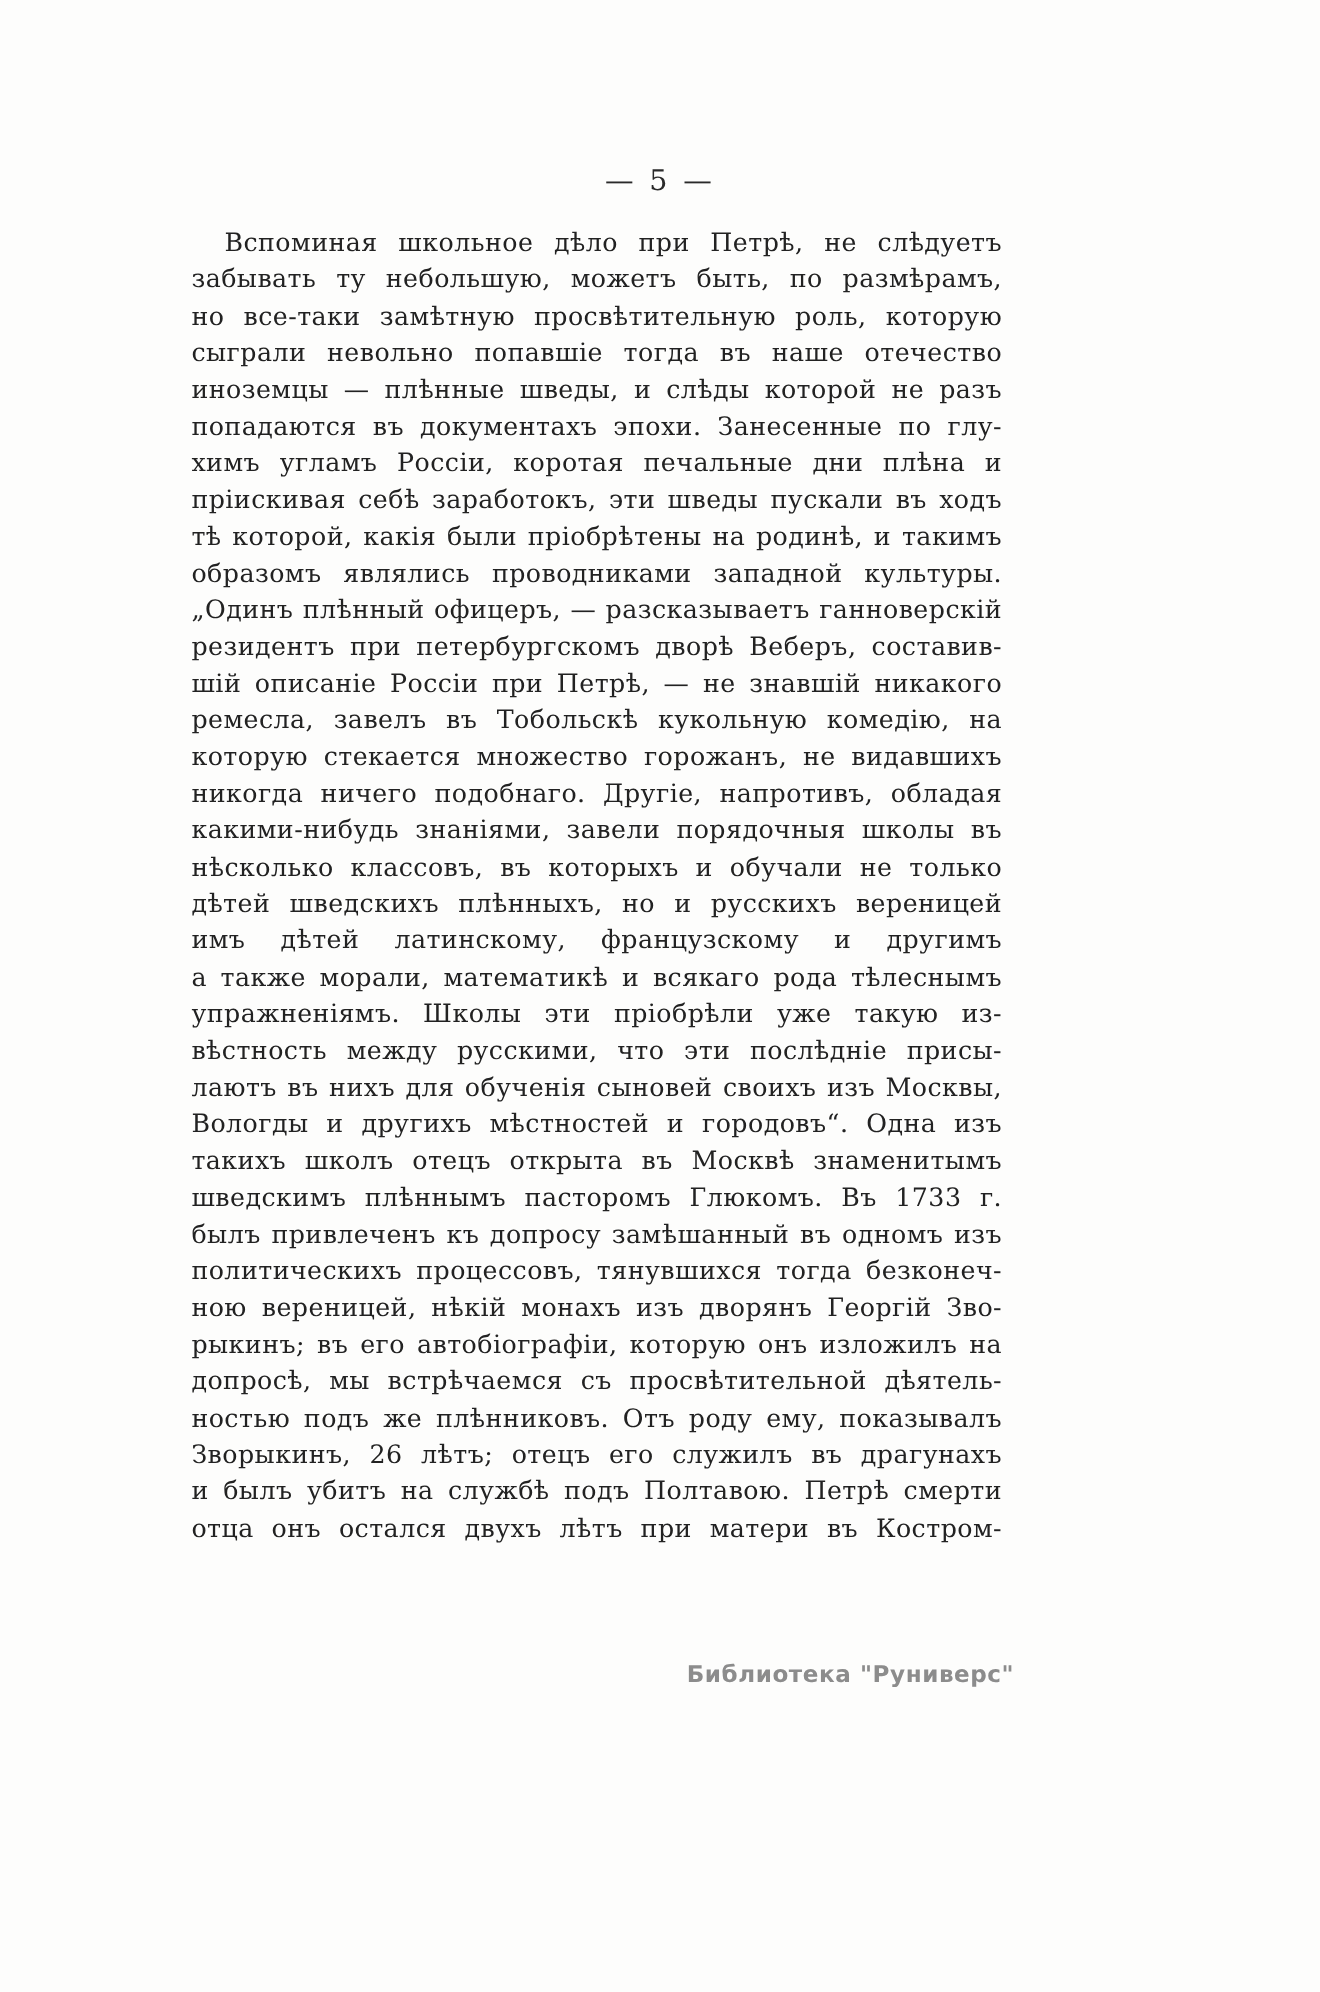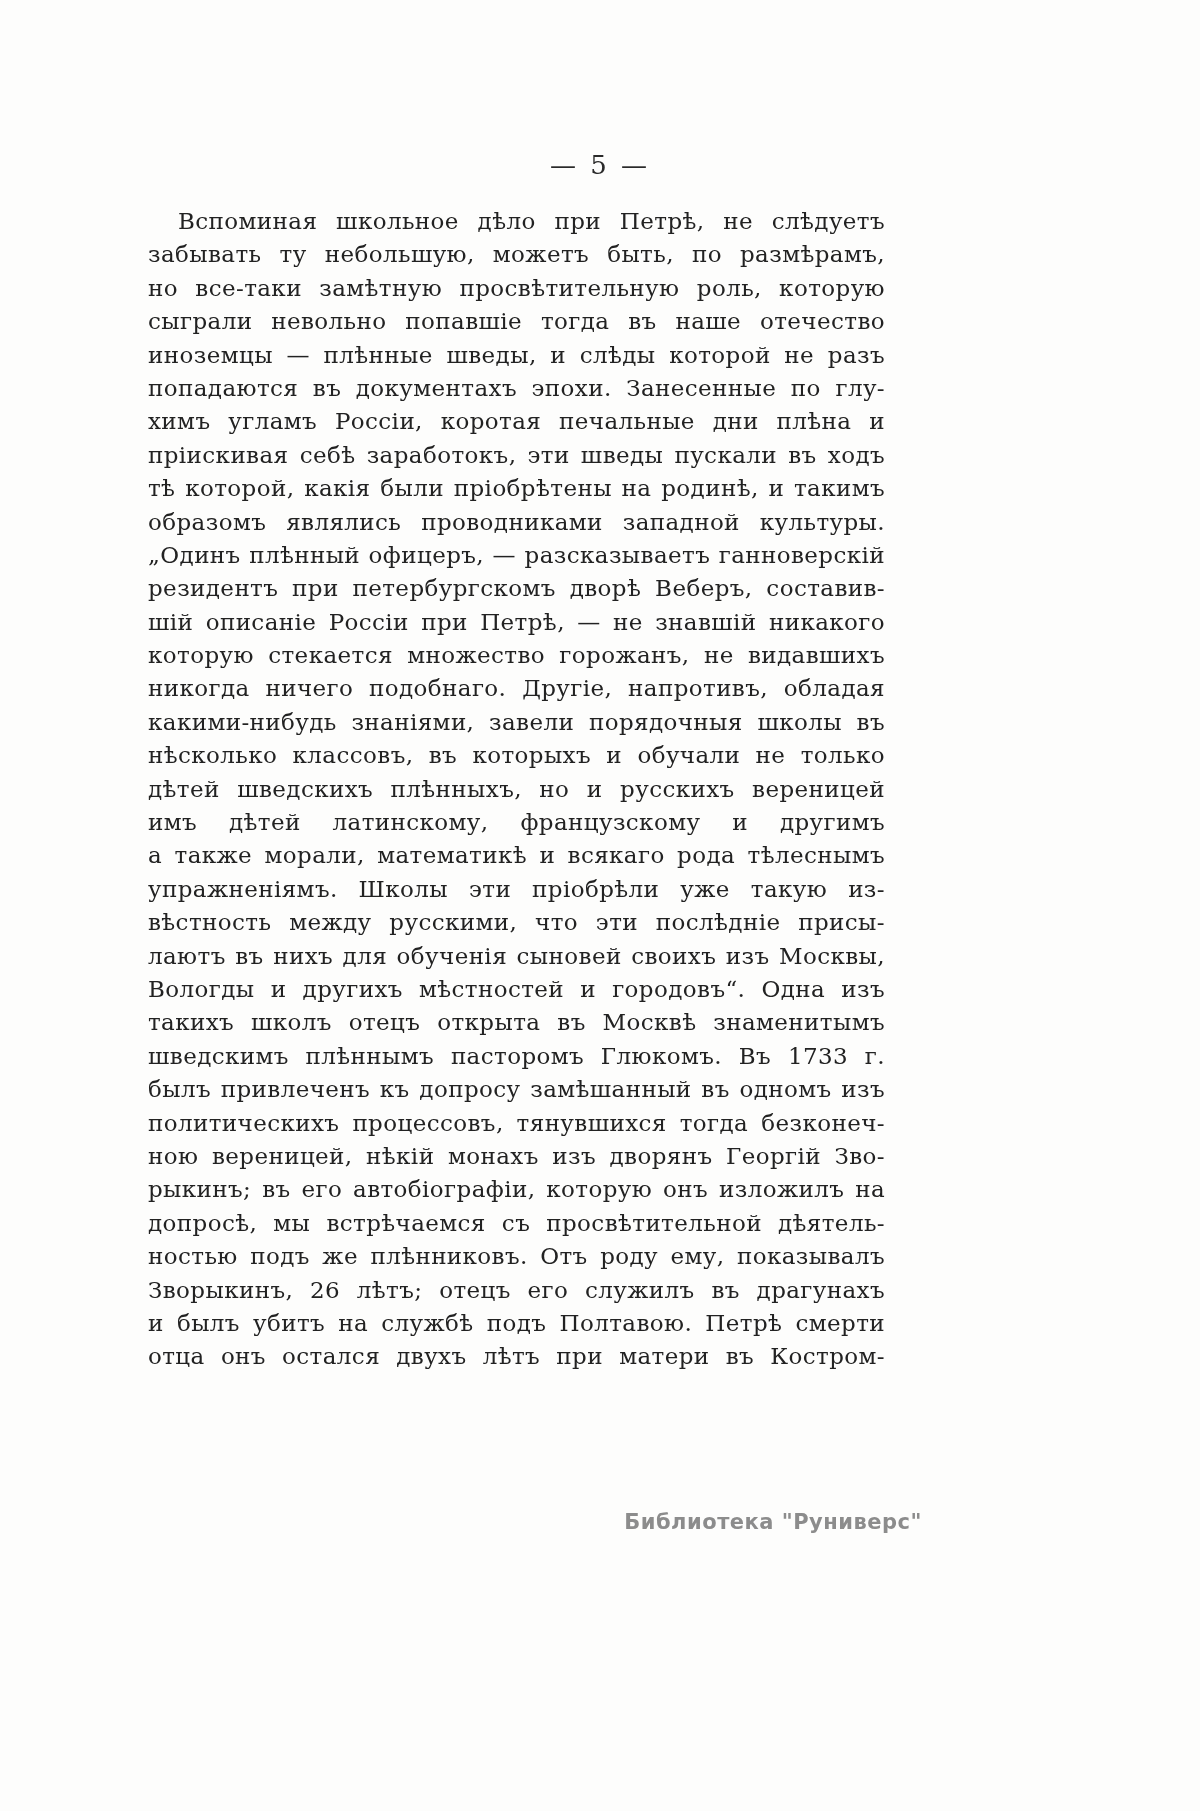--- a/index.html
+++ b/index.html
@@ -22,21 +22,21 @@
     left: 0;
     width: 100%;
     text-align: center;
     font-size: 26px;
     letter-spacing: 3px;
     color: #2a2a2a;
   }
   .body-text {
     position: absolute;
     top: 205px;
-    left: 148px;
+    left: 174px;
     width: 737px;
     font-size: 23px;
     line-height: 33.4px;
     letter-spacing: 0.4px;
     color: #222222;
   }
   .body-text .line {
     text-align: justify;
     text-align-last: justify;
     height: 33.4px;
@@ -69,20 +69,21 @@
       <div class="line">сыграли невольно попавшіе тогда въ наше отечество</div>
       <div class="line">иноземцы — плѣнные шведы, и слѣды которой не разъ</div>
       <div class="line">попадаются въ документахъ эпохи. Занесенные по глу-</div>
       <div class="line">химъ угламъ Россіи, коротая печальные дни плѣна и</div>
       <div class="line">пріискивая себѣ заработокъ, эти шведы пускали въ ходъ</div>
       <div class="line">тѣ которой, какія были пріобрѣтены на родинѣ, и такимъ</div>
       <div class="line">образомъ являлись проводниками западной культуры.</div>
       <div class="line">„Одинъ плѣнный офицеръ, — разсказываетъ ганноверскій</div>
       <div class="line">резидентъ при петербургскомъ дворѣ Веберъ, составив-</div>
       <div class="line">шій описаніе Россіи при Петрѣ, — не знавшій никакого</div>
+      <div class="line">ремесла, завелъ въ Тобольскѣ кукольную комедію, на</div>
       <div class="line">которую стекается множество горожанъ, не видавшихъ</div>
       <div class="line">никогда ничего подобнаго. Другіе, напротивъ, обладая</div>
       <div class="line">какими-нибудь знаніями, завели порядочныя школы въ</div>
       <div class="line">нѣсколько классовъ, въ которыхъ и обучали не только</div>
       <div class="line">дѣтей шведскихъ плѣнныхъ, но и русскихъ вереницей</div>
       <div class="line">имъ дѣтей латинскому, французскому и другимъ языкамъ,</div>
       <div class="line">а также морали, математикѣ и всякаго рода тѣлеснымъ</div>
       <div class="line">упражненіямъ. Школы эти пріобрѣли уже такую из-</div>
       <div class="line">вѣстность между русскими, что эти послѣдніе присы-</div>
       <div class="line">лаютъ въ нихъ для обученія сыновей своихъ изъ Москвы,</div>

